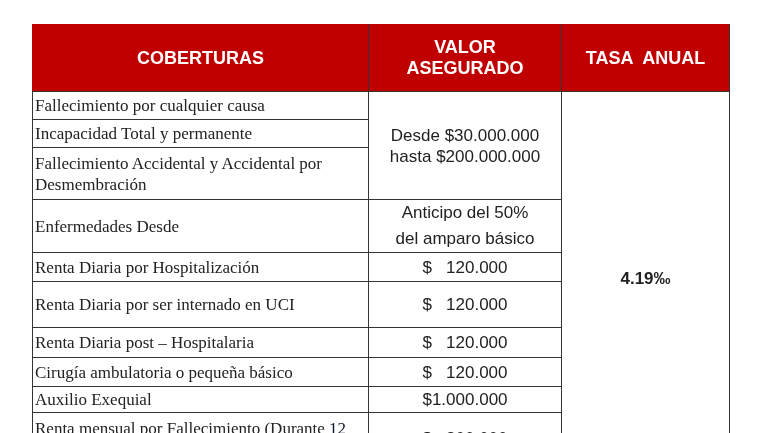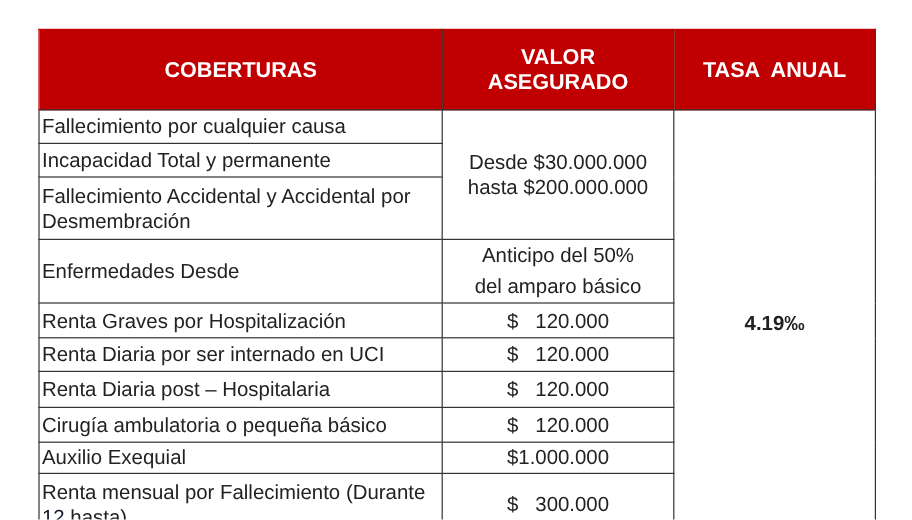--- a/index.html
+++ b/index.html
@@ -6,21 +6,21 @@
   body { width: 760px; height: 433px; position: relative; overflow: hidden;
          font-family: "Liberation Sans", sans-serif; color: #222; }
   table { position: absolute; left: 32px; top: 24px; width: 697px;
           border-collapse: collapse; table-layout: fixed; }
   col.c1 { width: 336px; } col.c2 { width: 193px; } col.c3 { width: 168px; }
   th { background: #c00000; color: #fff; font-weight: bold; font-size: 18px;
        height: 29px; padding: 12px; text-align: center; border: 1.5px solid #333;
        border-top-color: #c00000; border-left-color:#c00000; }
   th.first { border-left: 1.5px solid #c00000; }
   td { border: 1.5px solid #333; font-size: 17px; padding: 0 2px; line-height: 21px; vertical-align: middle; }
-  td.cov { text-align: left; }
+  td.cov { text-align: left; font-family: Liberation Serif, serif; }
   td.val { text-align: center; }
   td.rate { text-align: center; font-weight: bold; font-size: 17px; }
   .red { color: #0f172a; }
   .pre { white-space: pre; }
 </style>
 </head>
 <body>
 
 <table>
   <colgroup>
@@ -47,24 +47,24 @@
       <td class="cov">Incapacidad Total y permanente</td>
     </tr>
     <tr style="height:52px">
       <td class="cov">Fallecimiento Accidental  y Accidental por Desmembración</td>
     </tr>
     <tr style="height:52px">
       <td class="cov">Enfermedades Desde</td>
       <td class="val" style="padding:0 20px;line-height:26px;">Anticipo del 50% del amparo básico</td>
     </tr>
     <tr style="height:29px">
-      <td class="cov">Renta Graves por Hospitalización</td>
+      <td class="cov">Renta Diaria por Hospitalización</td>
       <td class="val pre">$   120.000</td>
     </tr>
-    <tr style="height:28px">
+    <tr style="height:46px">
       <td class="cov">Renta Diaria por ser internado en UCI</td>
       <td class="val pre">$   120.000</td>
     </tr>
     <tr style="height:30px">
       <td class="cov">Renta Diaria post – Hospitalaria</td>
       <td class="val pre">$   120.000</td>
     </tr>
     <tr style="height:29px">
       <td class="cov">Cirugía ambulatoria o pequeña básico</td>
       <td class="val pre">$   120.000</td>

